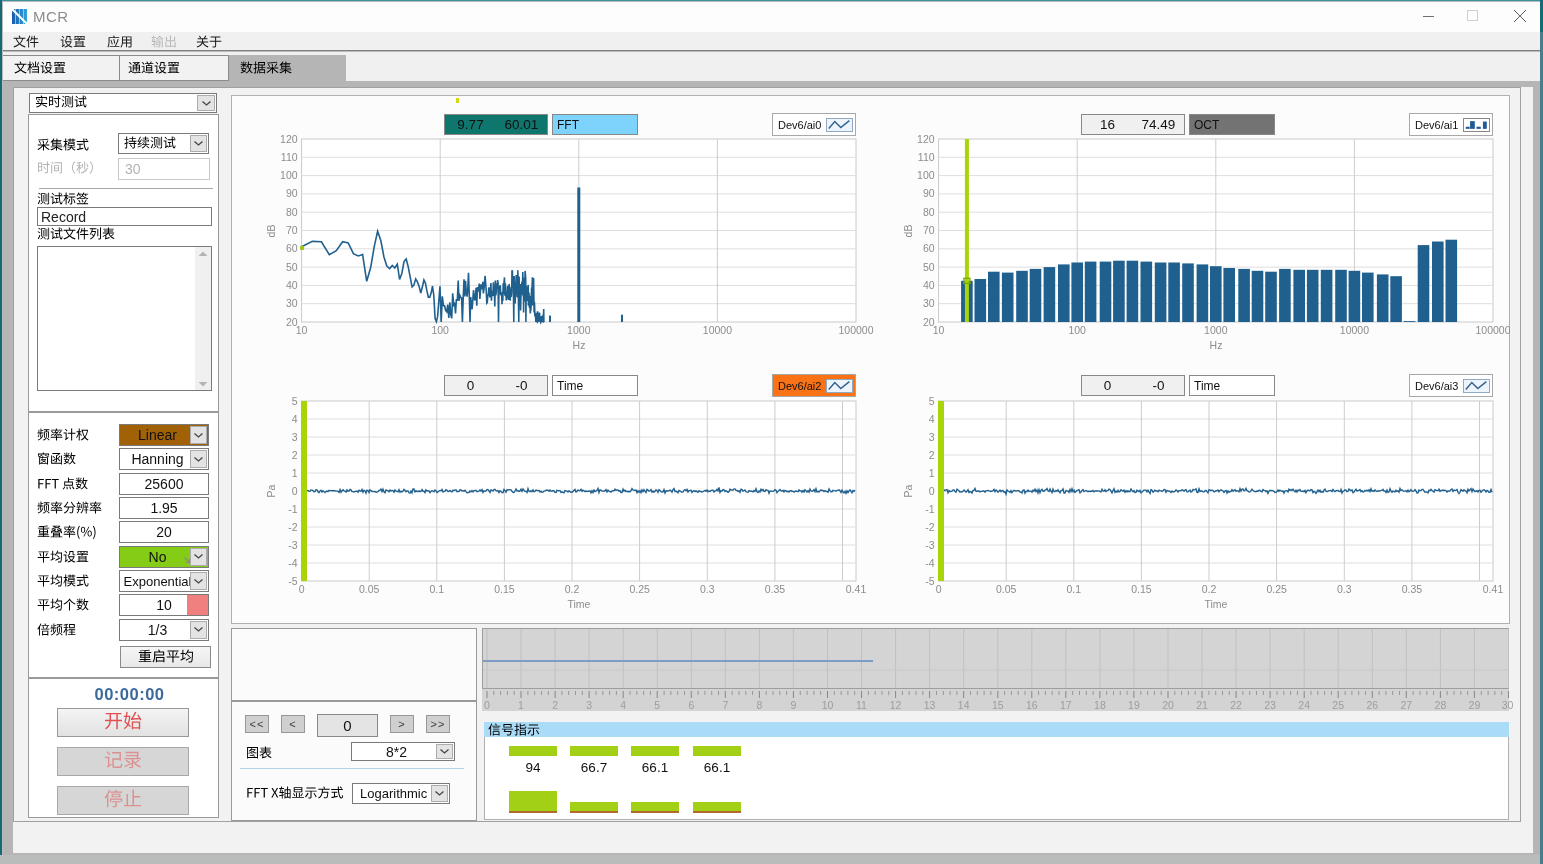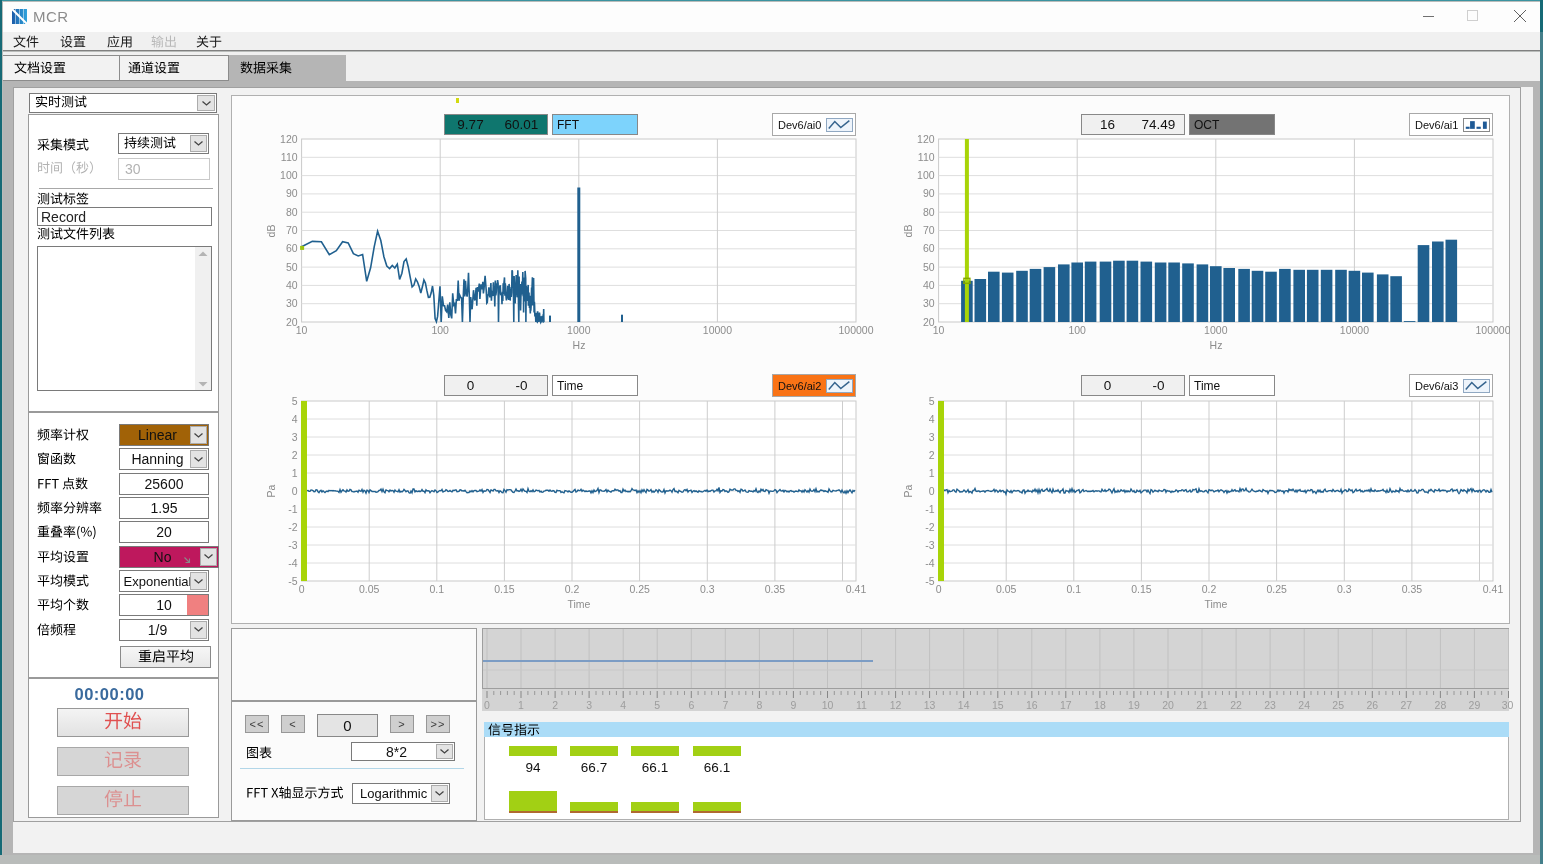--- a/index.html
+++ b/index.html
@@ -195,21 +195,21 @@
       <path transform="translate(43.39,11.44) scale(0.013000,-0.013000)" fill="#000" d="M205 284C306 284 372 369 372 517C372 663 306 746 205 746C105 746 39 663 39 517C39 369 105 284 205 284ZM205 340C147 340 108 400 108 517C108 634 147 690 205 690C263 690 302 634 302 517C302 400 263 340 205 340ZM226 -13H288L693 746H631ZM716 -13C816 -13 882 71 882 219C882 366 816 449 716 449C616 449 550 366 550 219C550 71 616 -13 716 -13ZM716 43C658 43 618 102 618 219C618 336 658 393 716 393C773 393 814 336 814 219C814 102 773 43 716 43Z"></path>
       <path transform="translate(55.37,11.44) scale(0.013000,-0.013000)" fill="#000" d="M99 -196C191 -47 246 114 246 311C246 507 191 668 99 818L42 792C128 649 171 480 171 311C171 141 128 -29 42 -171Z"></path>
     </svg></div>
 <div style="position:absolute;left:119px;top:521px;width:90px;height:22px;background:#fff;border:1px solid #7a7a7a;box-sizing:border-box;display:flex;align-items:center;justify-content:center;font-size:14px;color:#111">20</div>
 <div style="position:absolute;left:37px;top:549.5px;line-height:0"><svg width="52.0" height="15.7" viewBox="0 0 52.0 15.7" style="display:inline-block;vertical-align:middle;overflow:visible">
       <path transform="translate(0.00,11.44) scale(0.013000,-0.013000)" fill="#000" d="M174 630C213 556 252 459 266 399L337 424C323 482 282 578 242 650ZM755 655C730 582 684 480 646 417L711 396C750 456 797 552 834 633ZM52 348V273H459V-79H537V273H949V348H537V698H893V773H105V698H459V348Z"></path>
       <path transform="translate(13.00,11.44) scale(0.013000,-0.013000)" fill="#000" d="M485 462C547 411 625 339 665 296L713 347C673 387 595 454 531 504ZM404 119 435 49C538 105 676 180 803 253L785 313C648 240 499 163 404 119ZM570 840C523 709 445 582 357 501C372 486 396 455 407 440C452 486 497 545 537 610H859C847 198 833 39 800 4C789 -9 777 -12 756 -12C731 -12 666 -12 595 -5C608 -26 617 -56 619 -77C680 -80 745 -82 782 -78C819 -75 841 -67 864 -37C903 12 916 172 929 640C929 651 929 680 929 680H577C600 725 621 772 639 819ZM36 123 63 47C158 95 282 159 398 220L380 283L241 216V528H362V599H241V828H169V599H43V528H169V183C119 159 73 139 36 123Z"></path>
       <path transform="translate(26.00,11.44) scale(0.013000,-0.013000)" fill="#000" d="M122 776C175 729 242 662 273 619L324 672C292 713 225 778 171 822ZM43 526V454H184V95C184 49 153 16 134 4C148 -11 168 -42 175 -60C190 -40 217 -20 395 112C386 127 374 155 368 175L257 94V526ZM491 804V693C491 619 469 536 337 476C351 464 377 435 386 420C530 489 562 597 562 691V734H739V573C739 497 753 469 823 469C834 469 883 469 898 469C918 469 939 470 951 474C948 491 946 520 944 539C932 536 911 534 897 534C884 534 839 534 828 534C812 534 810 543 810 572V804ZM805 328C769 248 715 182 649 129C582 184 529 251 493 328ZM384 398V328H436L422 323C462 231 519 151 590 86C515 38 429 5 341 -15C355 -31 371 -61 377 -80C474 -54 566 -16 647 39C723 -17 814 -58 917 -83C926 -62 947 -32 963 -16C867 4 781 39 708 86C793 160 861 256 901 381L855 401L842 398Z"></path>
       <path transform="translate(39.00,11.44) scale(0.013000,-0.013000)" fill="#000" d="M651 748H820V658H651ZM417 748H582V658H417ZM189 748H348V658H189ZM190 427V6H57V-50H945V6H808V427H495L509 486H922V545H520L531 603H895V802H117V603H454L446 545H68V486H436L424 427ZM262 6V68H734V6ZM262 275H734V217H262ZM262 320V376H734V320ZM262 172H734V113H262Z"></path>
     </svg></div>
-<div style="position:absolute;left:119px;top:545.5px;width:100px;height:22px;background:#be185d;border:1px solid #7a7a7a;box-sizing:border-box">
+<div style="position:absolute;left:119px;top:545.5px;width:90px;height:22px;background:#84cc16;border:1px solid #7a7a7a;box-sizing:border-box">
     <div style="position:absolute;left:0;top:0;right:19px;bottom:0;display:flex;align-items:center;justify-content:center;padding-left:6px;font-size:14px;color:#111">No</div>
     <div style="position:absolute;right:1px;top:1px;bottom:1px;width:17px;background:#e3e3e3;border:1px solid #acacac;box-sizing:border-box;display:flex;align-items:center;justify-content:center">
       <svg width="9" height="5" viewBox="0 0 9 5">
         <path d="M0.5 0.5 L4.5 4 L8.5 0.5" fill="none" stroke="#444" stroke-width="1.3"></path>
       </svg>
     </div>
   </div>
 <svg class="ab" style="left:183px;top:556px" width="9" height="9" viewBox="0 0 9 9">
     <path d="M1.5 1.5 L6.5 6.5 M6.5 2.5 L6.5 6.5 L2.5 6.5" fill="none" stroke="#8a8a8a" stroke-width="1.1"></path>
   </svg>
@@ -234,36 +234,36 @@
       <path transform="translate(39.00,11.44) scale(0.013000,-0.013000)" fill="#000" d="M443 821C425 782 393 723 368 688L417 664C443 697 477 747 506 793ZM88 793C114 751 141 696 150 661L207 686C198 722 171 776 143 815ZM410 260C387 208 355 164 317 126C279 145 240 164 203 180C217 204 233 231 247 260ZM110 153C159 134 214 109 264 83C200 37 123 5 41 -14C54 -28 70 -54 77 -72C169 -47 254 -8 326 50C359 30 389 11 412 -6L460 43C437 59 408 77 375 95C428 152 470 222 495 309L454 326L442 323H278L300 375L233 387C226 367 216 345 206 323H70V260H175C154 220 131 183 110 153ZM257 841V654H50V592H234C186 527 109 465 39 435C54 421 71 395 80 378C141 411 207 467 257 526V404H327V540C375 505 436 458 461 435L503 489C479 506 391 562 342 592H531V654H327V841ZM629 832C604 656 559 488 481 383C497 373 526 349 538 337C564 374 586 418 606 467C628 369 657 278 694 199C638 104 560 31 451 -22C465 -37 486 -67 493 -83C595 -28 672 41 731 129C781 44 843 -24 921 -71C933 -52 955 -26 972 -12C888 33 822 106 771 198C824 301 858 426 880 576H948V646H663C677 702 689 761 698 821ZM809 576C793 461 769 361 733 276C695 366 667 468 648 576Z"></path>
     </svg></div>
 <div style="position:absolute;left:119px;top:594px;width:90px;height:22px;background:#fff;border:1px solid #7a7a7a;box-sizing:border-box;display:flex;align-items:center;justify-content:center;font-size:14px;color:#111">10</div>
 <div class="ab" style="left:187px;top:595px;width:21px;height:20px;background:#f08080"></div>
 <div style="position:absolute;left:37px;top:622.5px;line-height:0"><svg width="39.0" height="15.7" viewBox="0 0 39.0 15.7" style="display:inline-block;vertical-align:middle;overflow:visible">
       <path transform="translate(0.00,11.44) scale(0.013000,-0.013000)" fill="#000" d="M420 630C448 575 473 502 481 455L547 476C538 523 512 594 483 649ZM395 289V-79H466V-36H797V-76H871V289ZM466 32V222H797V32ZM576 837C588 804 599 763 606 729H349V661H928V729H682C674 764 661 811 646 848ZM776 653C757 591 722 503 694 445H309V377H959V445H765C793 500 823 571 848 634ZM265 838C211 687 123 537 29 439C42 422 64 383 71 366C102 399 131 437 160 478V-80H232V594C272 665 307 741 335 817Z"></path>
       <path transform="translate(13.00,11.44) scale(0.013000,-0.013000)" fill="#000" d="M701 501C699 151 688 35 446 -30C459 -43 477 -67 483 -83C743 -9 762 129 764 501ZM728 84C795 34 881 -38 923 -82L968 -34C925 9 837 78 770 126ZM428 386C376 178 261 42 49 -25C64 -40 81 -65 88 -83C315 -3 438 144 493 371ZM133 397C113 323 80 248 37 197C54 189 81 172 93 162C135 217 174 301 196 383ZM544 609V137H608V550H854V139H922V609H742L782 714H950V781H518V714H709C699 680 686 640 672 609ZM114 753V529H39V461H248V158H316V461H502V529H334V652H479V716H334V841H266V529H176V753Z"></path>
       <path transform="translate(26.00,11.44) scale(0.013000,-0.013000)" fill="#000" d="M532 733H834V549H532ZM462 798V484H907V798ZM448 209V144H644V13H381V-53H963V13H718V144H919V209H718V330H941V396H425V330H644V209ZM361 826C287 792 155 763 43 744C52 728 62 703 65 687C112 693 162 702 212 712V558H49V488H202C162 373 93 243 28 172C41 154 59 124 67 103C118 165 171 264 212 365V-78H286V353C320 311 360 257 377 229L422 288C402 311 315 401 286 426V488H411V558H286V729C333 740 377 753 413 768Z"></path>
     </svg></div>
 <div style="position:absolute;left:119px;top:618.5px;width:90px;height:22px;background:#fff;border:1px solid #7a7a7a;box-sizing:border-box">
-    <div style="position:absolute;left:0;top:0;right:19px;bottom:0;display:flex;align-items:center;justify-content:center;padding-left:6px;font-size:14px;color:#111">1/9</div>
+    <div style="position:absolute;left:0;top:0;right:19px;bottom:0;display:flex;align-items:center;justify-content:center;padding-left:6px;font-size:14px;color:#111">1/3</div>
     <div style="position:absolute;right:1px;top:1px;bottom:1px;width:17px;background:#e3e3e3;border:1px solid #acacac;box-sizing:border-box;display:flex;align-items:center;justify-content:center">
       <svg width="9" height="5" viewBox="0 0 9 5">
         <path d="M0.5 0.5 L4.5 4 L8.5 0.5" fill="none" stroke="#444" stroke-width="1.3"></path>
       </svg>
     </div>
   </div>
 <div class="ab" style="left:120px;top:646px;width:91px;height:22px;background:linear-gradient(#f6f6f6,#e8e8e8);border:1px solid #8a8a8a;display:flex;align-items:center;justify-content:center">
     <svg width="56.0" height="16.9" viewBox="0 0 56.0 16.9" style="display:inline-block;vertical-align:middle;overflow:visible">
       <path transform="translate(0.00,12.32) scale(0.014000,-0.014000)" fill="#000" d="M159 540V229H459V160H127V100H459V13H52V-48H949V13H534V100H886V160H534V229H848V540H534V601H944V663H534V740C651 749 761 761 847 776L807 834C649 806 366 787 133 781C140 766 148 739 149 722C247 724 354 728 459 734V663H58V601H459V540ZM232 360H459V284H232ZM534 360H772V284H534ZM232 486H459V411H232ZM534 486H772V411H534Z"></path>
       <path transform="translate(14.00,12.32) scale(0.014000,-0.014000)" fill="#000" d="M276 311V-75H349V-11H810V-73H887V311ZM349 57V241H810V57ZM436 821C457 783 482 733 495 697H154V456C154 310 143 111 36 -31C53 -40 85 -67 97 -82C203 58 227 264 230 418H869V697H541L575 708C562 744 534 800 507 841ZM230 627H793V488H230Z"></path>
       <path transform="translate(28.00,12.32) scale(0.014000,-0.014000)" fill="#000" d="M174 630C213 556 252 459 266 399L337 424C323 482 282 578 242 650ZM755 655C730 582 684 480 646 417L711 396C750 456 797 552 834 633ZM52 348V273H459V-79H537V273H949V348H537V698H893V773H105V698H459V348Z"></path>
       <path transform="translate(42.00,12.32) scale(0.014000,-0.014000)" fill="#000" d="M485 462C547 411 625 339 665 296L713 347C673 387 595 454 531 504ZM404 119 435 49C538 105 676 180 803 253L785 313C648 240 499 163 404 119ZM570 840C523 709 445 582 357 501C372 486 396 455 407 440C452 486 497 545 537 610H859C847 198 833 39 800 4C789 -9 777 -12 756 -12C731 -12 666 -12 595 -5C608 -26 617 -56 619 -77C680 -80 745 -82 782 -78C819 -75 841 -67 864 -37C903 12 916 172 929 640C929 651 929 680 929 680H577C600 725 621 772 639 819ZM36 123 63 47C158 95 282 159 398 220L380 283L241 216V528H362V599H241V828H169V599H43V528H169V183C119 159 73 139 36 123Z"></path>
     </svg>
   </div>
-<div class="ab" style="left:14px;top:685px;width:191px;height:16px;display:flex;justify-content:center;font-size:16.5px;font-weight:bold;color:#3a6a9d;letter-spacing:0.5px">
+<div class="ab" style="left:34px;top:685px;width:191px;height:16px;display:flex;justify-content:center;font-size:16.5px;font-weight:bold;color:#3a6a9d;letter-spacing:0.5px">
     <span>00:00:00</span>
   </div>
 <div class="ab" style="left:57px;top:708px;width:132px;height:29px;background:linear-gradient(#f4f4f4,#e2e2e2);border:1px solid #989898;display:flex;align-items:center;justify-content:center">
     <svg width="38.0" height="23.0" viewBox="0 0 38.0 23.0" style="display:inline-block;vertical-align:middle;overflow:visible">
       <path transform="translate(0.00,16.72) scale(0.019000,-0.019000)" fill="#e05050" d="M649 703V418H369V461V703ZM52 418V346H288C274 209 223 75 54 -28C74 -41 101 -66 114 -84C299 33 351 189 365 346H649V-81H726V346H949V418H726V703H918V775H89V703H293V461L292 418Z"></path>
       <path transform="translate(19.00,16.72) scale(0.019000,-0.019000)" fill="#e05050" d="M462 327V-80H531V-36H833V-78H905V327ZM531 31V259H833V31ZM429 407C458 419 501 423 873 452C886 426 897 402 905 381L969 414C938 491 868 608 800 695L740 666C774 622 808 569 838 517L519 497C585 587 651 703 705 819L627 841C577 714 495 580 468 544C443 508 423 484 404 480C413 460 425 423 429 407ZM202 565H316C304 437 281 329 247 241C213 268 178 295 144 319C163 390 184 477 202 565ZM65 292C115 258 168 216 217 174C171 84 112 20 40 -19C56 -33 76 -60 86 -78C162 -31 223 34 271 124C309 87 342 52 364 21L410 82C385 115 347 154 303 193C349 305 377 448 389 630L345 637L333 635H216C229 703 240 770 248 831L178 836C171 774 161 705 148 635H43V565H134C113 462 88 363 65 292Z"></path>
     </svg>
   </div>
 <div class="ab" style="left:57px;top:747px;width:132px;height:29px;background:#d6d6d6;border:1px solid #a8a8a8;display:flex;align-items:center;justify-content:center">
     <svg width="38.0" height="23.0" viewBox="0 0 38.0 23.0" style="display:inline-block;vertical-align:middle;overflow:visible">

